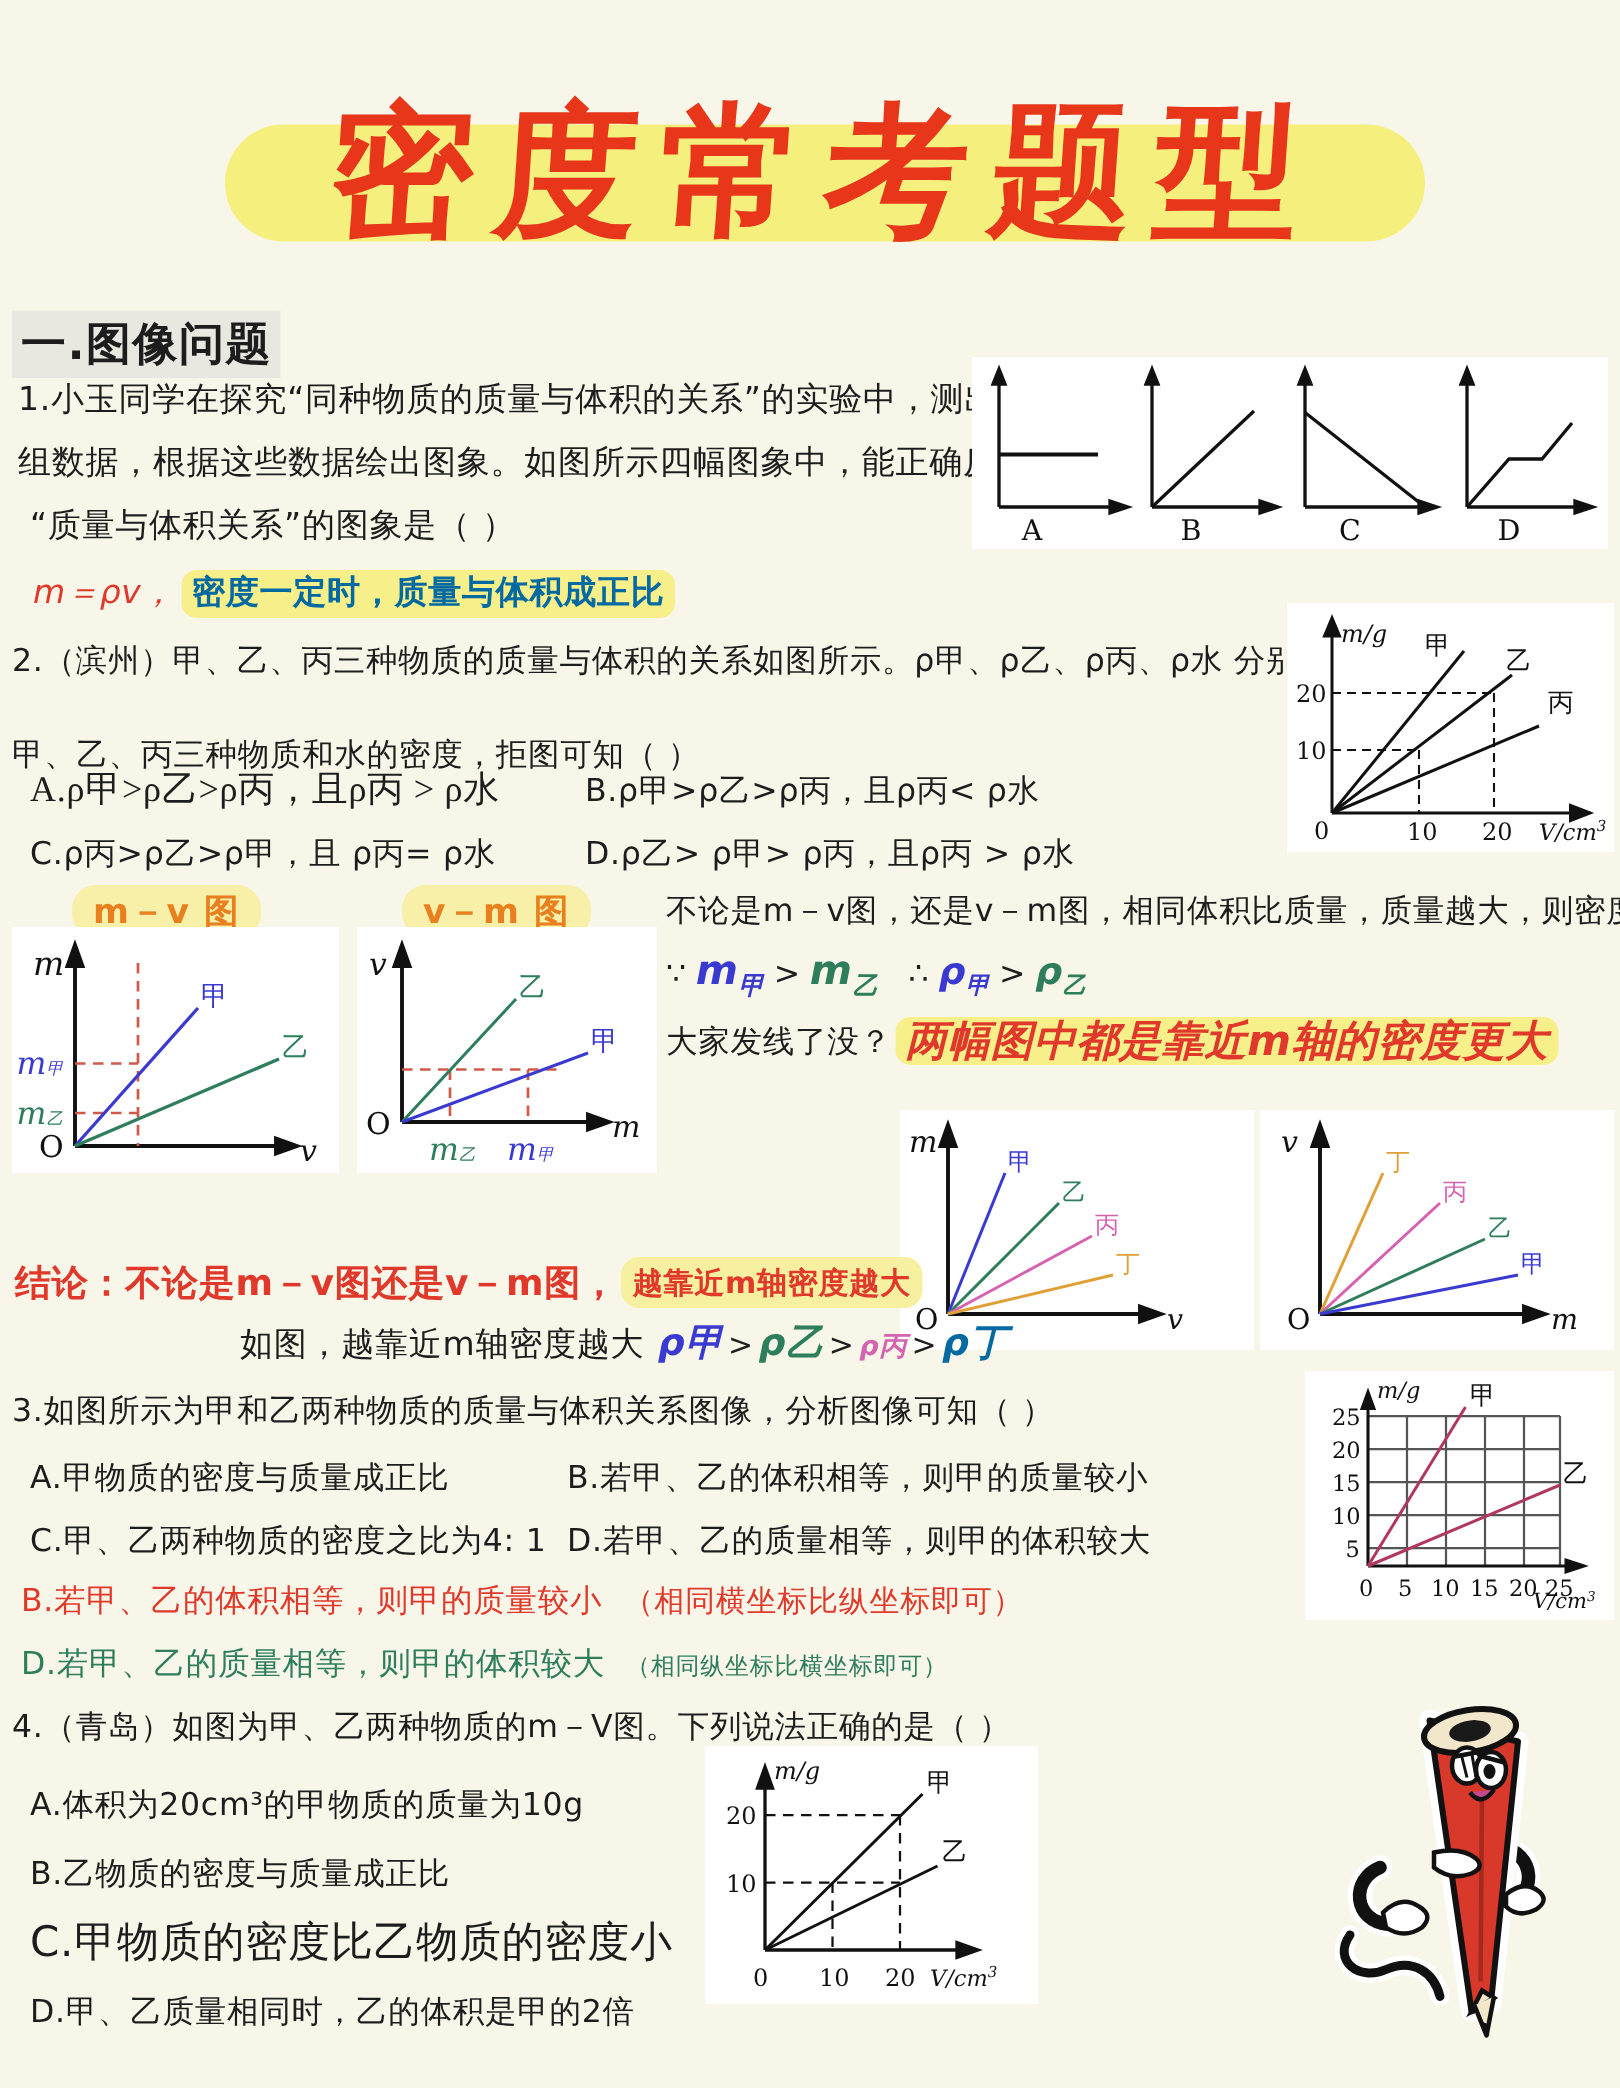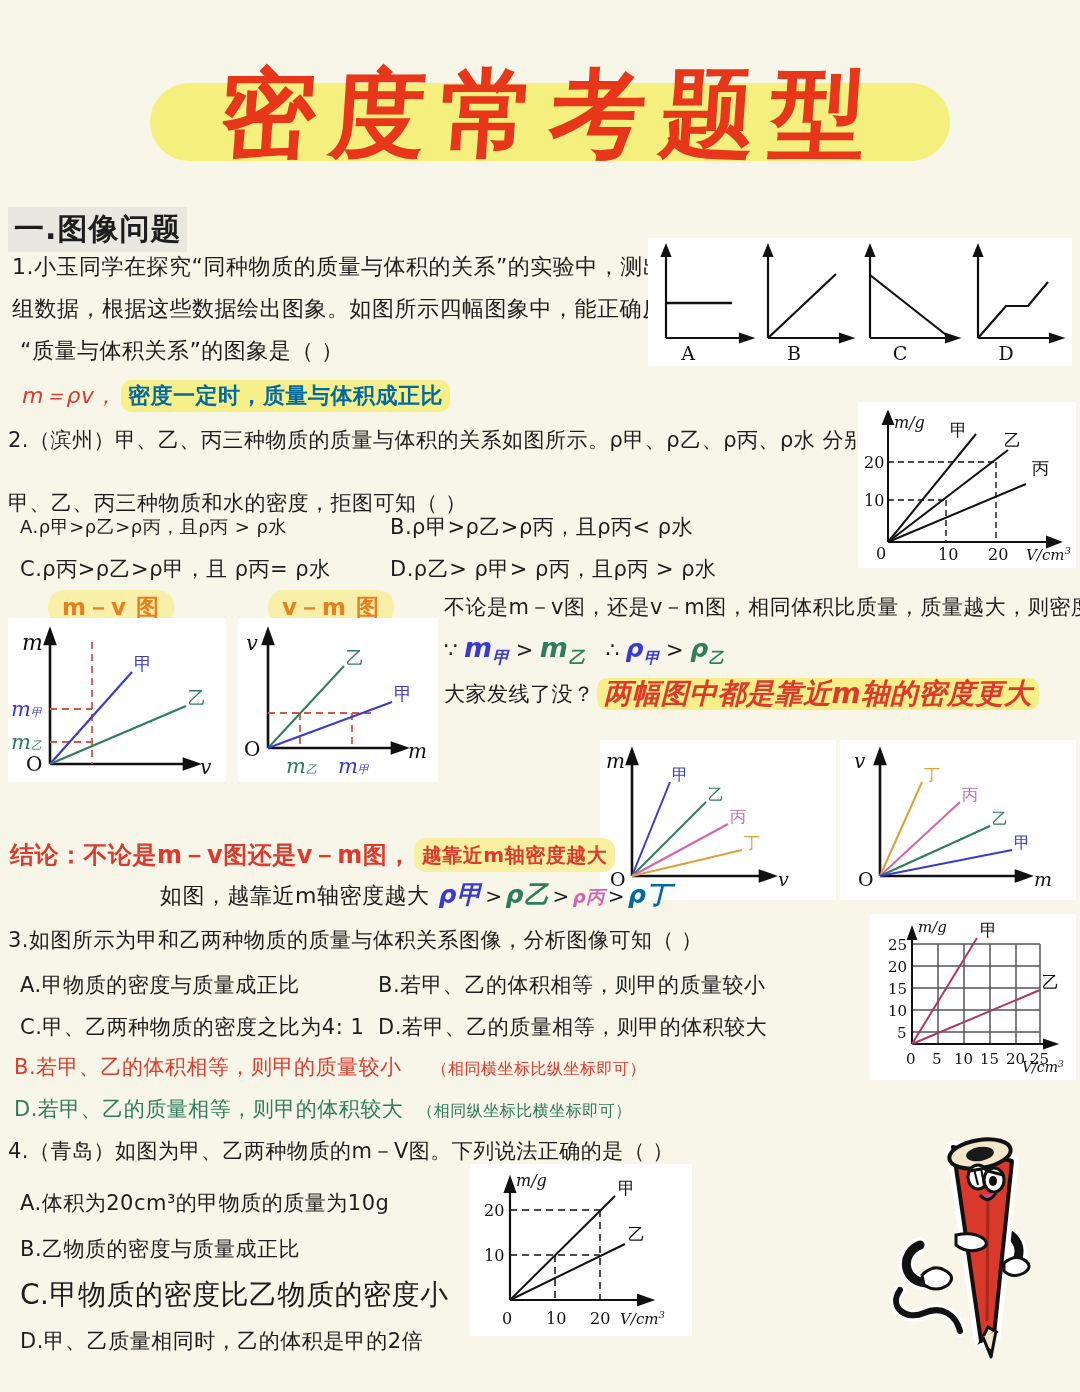--- a/index.html
+++ b/index.html
@@ -95,21 +95,21 @@
       <text x="40" y="122">A</text>
       <text x="146" y="122">B</text>
       <text x="252" y="122">C</text>
       <text x="358" y="122">D</text>
     </g>
   </svg>
 </div>
 
 <div class="abs tx" style="left:8px;top:425px;font-size:21px;">2.（滨州）甲、乙、丙三种物质的质量与体积的关系如图所示。ρ甲、ρ乙、ρ丙、ρ水 分别代表了</div>
 <div class="abs tx" style="left:8px;top:472px;font-size:21px;margin-top:16px;">甲、乙、丙三种物质和水的密度，拒图可知（   ）</div>
-<div class="abs tx" style="left:20px;top:512px;font-size:18px;">A.ρ甲&gt;ρ乙&gt;ρ丙，且ρ丙 &gt; ρ水</div>
+<div class="abs tx" style="left:20px;top:512px;font-size:24px;font-family:Liberation Serif, serif;">A.ρ甲&gt;ρ乙&gt;ρ丙，且ρ丙 &gt; ρ水</div>
 <div class="abs tx" style="left:390px;top:512px;font-size:21px;">B.ρ甲&gt;ρ乙&gt;ρ丙，且ρ丙&lt; ρ水</div>
 <div class="abs tx" style="left:20px;top:554px;font-size:21px;">C.ρ丙&gt;ρ乙&gt;ρ甲，且 ρ丙= ρ水</div>
 <div class="abs tx" style="left:390px;top:554px;font-size:21px;">D.ρ乙&gt; ρ甲&gt; ρ丙，且ρ丙 &gt; ρ水</div>
 
 <div class="fig" style="left:858px;top:402px;width:218px;height:166px;">
   <svg width="218" height="166" viewBox="0 0 218 166">
     <g stroke="#111" stroke-width="2" fill="none">
       <line x1="30" y1="18" x2="30" y2="140"></line>
         <polygon points="30,10 25,22 35,22" fill="#111"></polygon>
       <line x1="30" y1="140" x2="192" y2="140"></line>
@@ -285,21 +285,21 @@
 </div>
 
 <div class="abs tx" style="left:8px;top:925px;font-size:21px;">3.如图所示为甲和乙两种物质的质量与体积关系图像，分析图像可知（   ）</div>
 <div class="abs tx" style="left:20px;top:970px;font-size:21px;">A.甲物质的密度与质量成正比</div>
 <div class="abs tx" style="left:378px;top:970px;font-size:21px;">B.若甲、乙的体积相等，则甲的质量较小</div>
 <div class="abs tx" style="left:20px;top:1012px;font-size:21px;">C.甲、乙两种物质的密度之比为4: 1</div>
 <div class="abs tx" style="left:378px;top:1012px;font-size:21px;">D.若甲、乙的质量相等，则甲的体积较大</div>
 
 <div class="abs" style="left:14px;top:1052px;display:flex;align-items:baseline;gap:14px;">
   <span class="tx red" style="font-size:21px;">B.若甲、乙的体积相等，则甲的质量较小</span>
-  <span class="tx red" style="font-size:16px;margin-left:16px;">（相同横坐标比纵坐标即可）</span>
+  <span class="tx red" style="font-size:20px;">（相同横坐标比纵坐标即可）</span>
 </div>
 <div class="abs" style="left:14px;top:1094px;display:flex;align-items:baseline;gap:14px;">
   <span class="tx grn" style="font-size:21px;">D.若甲、乙的质量相等，则甲的体积较大</span>
   <span class="tx grn" style="font-size:16px;">（相同纵坐标比横坐标即可）</span>
 </div>
 
 <div class="fig" style="left:870px;top:914px;width:206px;height:166px;">
   <svg width="206" height="166" viewBox="0 0 206 166">
     <g stroke="#555" stroke-width="1.5" fill="none">
       <line x1="42" y1="30" x2="170" y2="30"></line>

